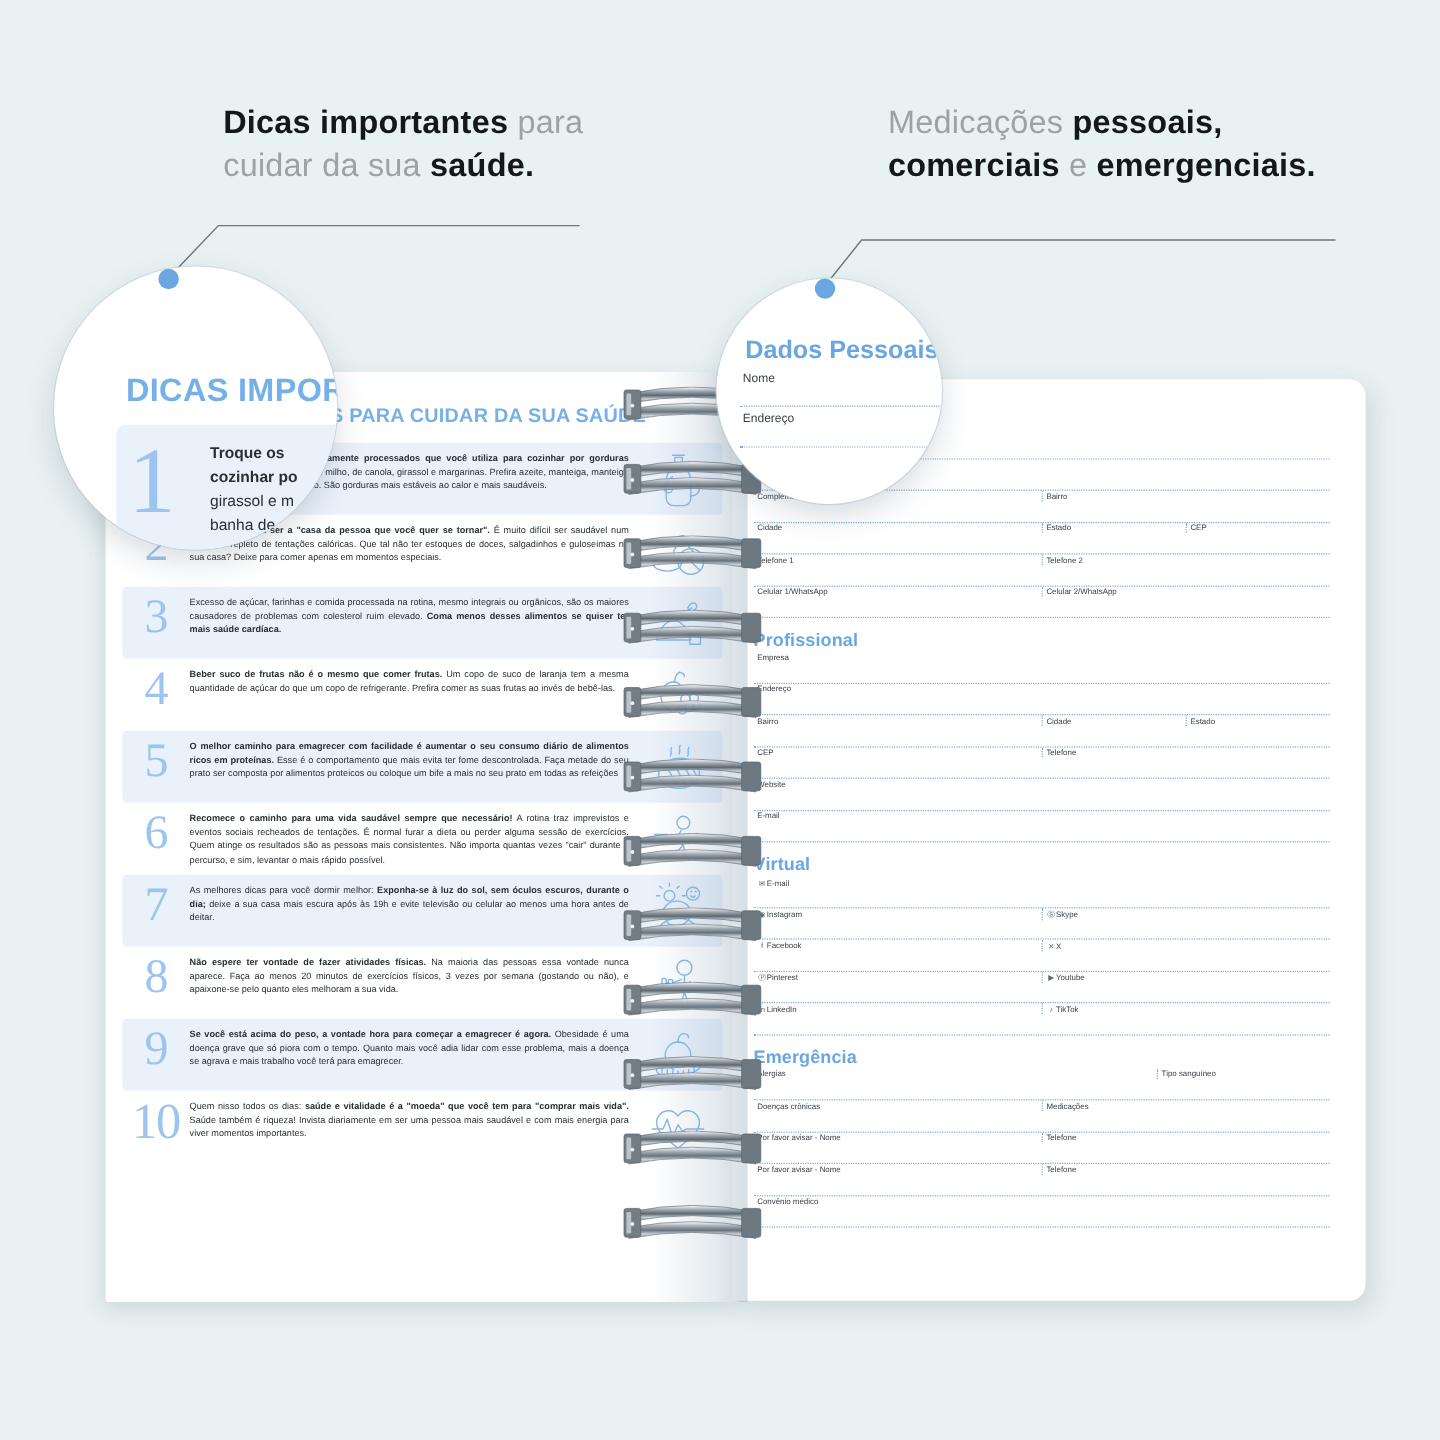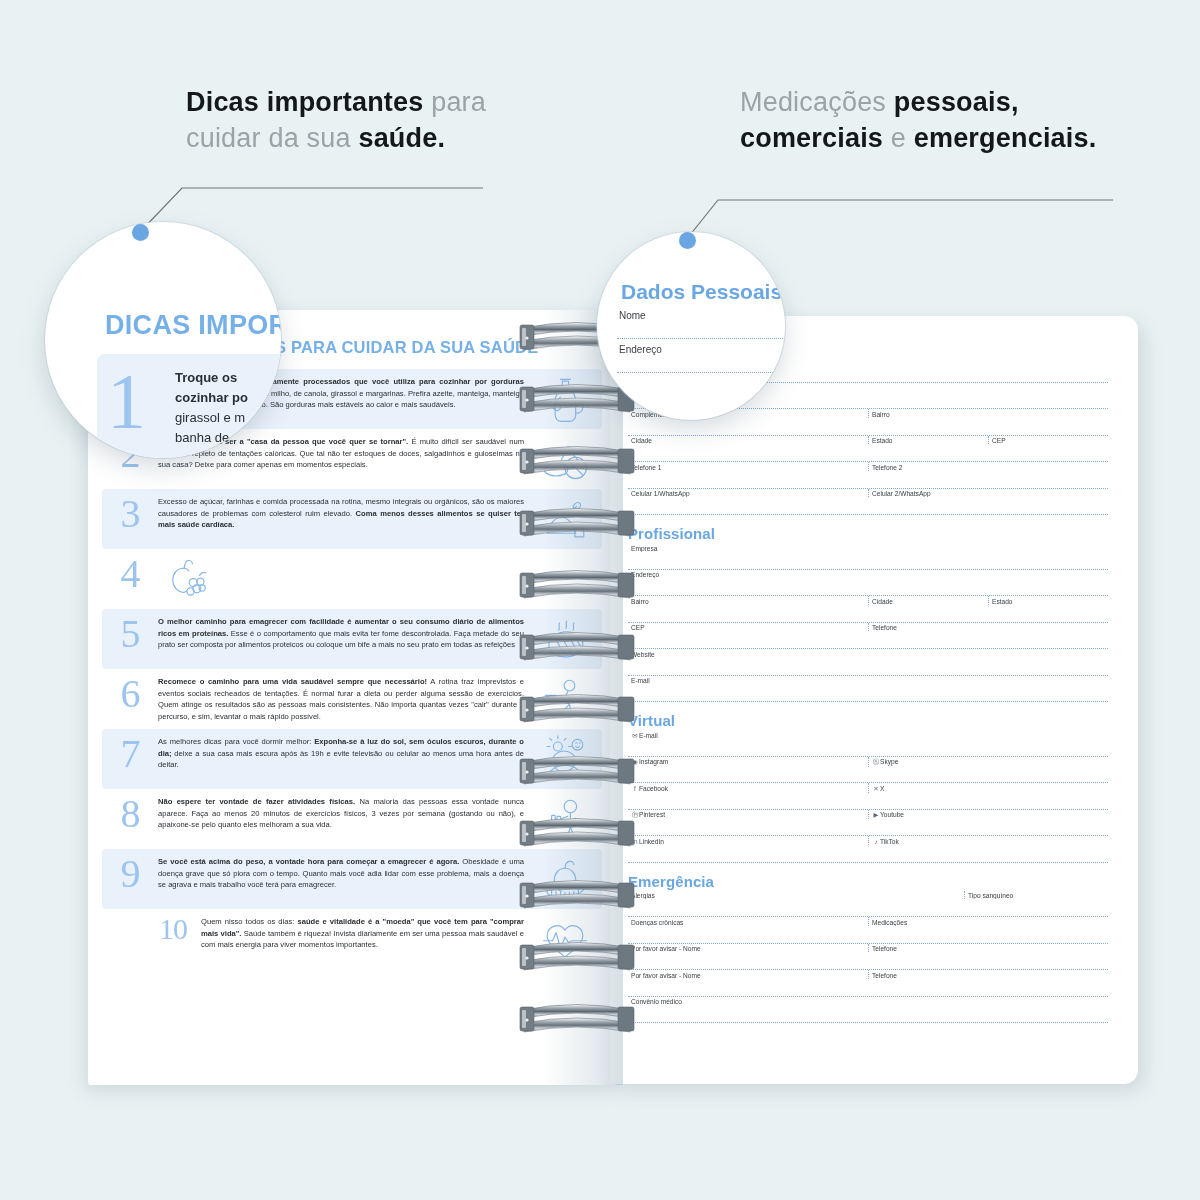--- a/index.html
+++ b/index.html
@@ -44,21 +44,21 @@
   .lp { position:absolute; left:14px; top:28px; width:500px; }
   .lp-title { color:#76b0e8; font-weight:800; font-size:16.5px; letter-spacing:.2px;
               padding-left:6px; white-space:nowrap; }
 
   .tips { margin-top:12px; }
   .tip { display:flex; align-items:flex-start; padding:5px 4px 5px 4px; min-height:54px; }
   .tip.alt { background:#e9f1fb; border-radius:4px; }
   .tip-num { width:48px; flex:0 0 48px; text-align:center; color:#9cc4ef;
              font-size:40px; font-weight:300; line-height:1; font-family:"Liberation Serif", serif;
              letter-spacing:-1px; }
-  .tip-num.wide { font-size:30px;margin-left:43px; }
+  .tip-num.wide { font-size:42px; }
   .tip-body { flex:1 1 auto; font-size:7.6px; line-height:1.52; color:#2a2f33;
               text-align:justify; padding:2px 8px 0 4px; }
   .tip-body b { font-weight:700; }
   .tip-icon { width:66px; flex:0 0 66px; display:flex; align-items:center; justify-content:center; }
   .tip-icon svg { width:54px; height:50px; }
 
   
   .rp { position:absolute; left:18px; top:22px; width:480px; }
   .sec-title { color:#6aa7e2; font-weight:800; font-size:15px; margin:10px 0 1px 0; letter-spacing:.1px; }
   #rp-first-title { margin-top:0; }
@@ -144,20 +144,21 @@
               <svg viewBox="0 0 60 56" fill="none" stroke="#86b7e8" stroke-width="1.3" stroke-linecap="round" stroke-linejoin="round">
                 <path d="M10 44c2-10 9-18 16-18s14 8 16 18H10z"></path>
                 <rect x="41" y="38" width="10" height="10"></rect>
                 <path d="M30 24c4-3 8-6 13-10"></path>
                 <path d="M41 11c2-2 5-2 6 0s0 4-2 5l-4 2-2-4z"></path>
               </svg>
             </div>
           </div>
           <div class="tip">
             <div class="tip-num">4</div>
+            <div class="tip-body"><b>Beber suco de frutas não é o mesmo que comer frutas.</b><span> Um copo de suco de laranja tem a mesma quantidade de açúcar do que um copo de refrigerante. Prefira comer as suas frutas ao invés de bebê-las.</span></div>
             <div class="tip-icon">
               <svg viewBox="0 0 60 56" fill="none" stroke="#86b7e8" stroke-width="1.3" stroke-linecap="round" stroke-linejoin="round">
                 <path d="M26 16c-7 0-12 6-12 13s5 14 12 14c2 0 3-1 4-2"></path>
                 <path d="M26 16c3 0 5 1 6 3"></path>
                 <path d="M27 16c0-4 1-7 4-9M31 7c3 0 5 2 5 4"></path>
                 <circle cx="37" cy="32" r="4.5"></circle>
                 <circle cx="45" cy="31" r="4"></circle>
                 <circle cx="41" cy="39" r="4.5"></circle>
                 <circle cx="34" cy="42" r="4"></circle>
                 <circle cx="47" cy="38" r="3.5"></circle>

